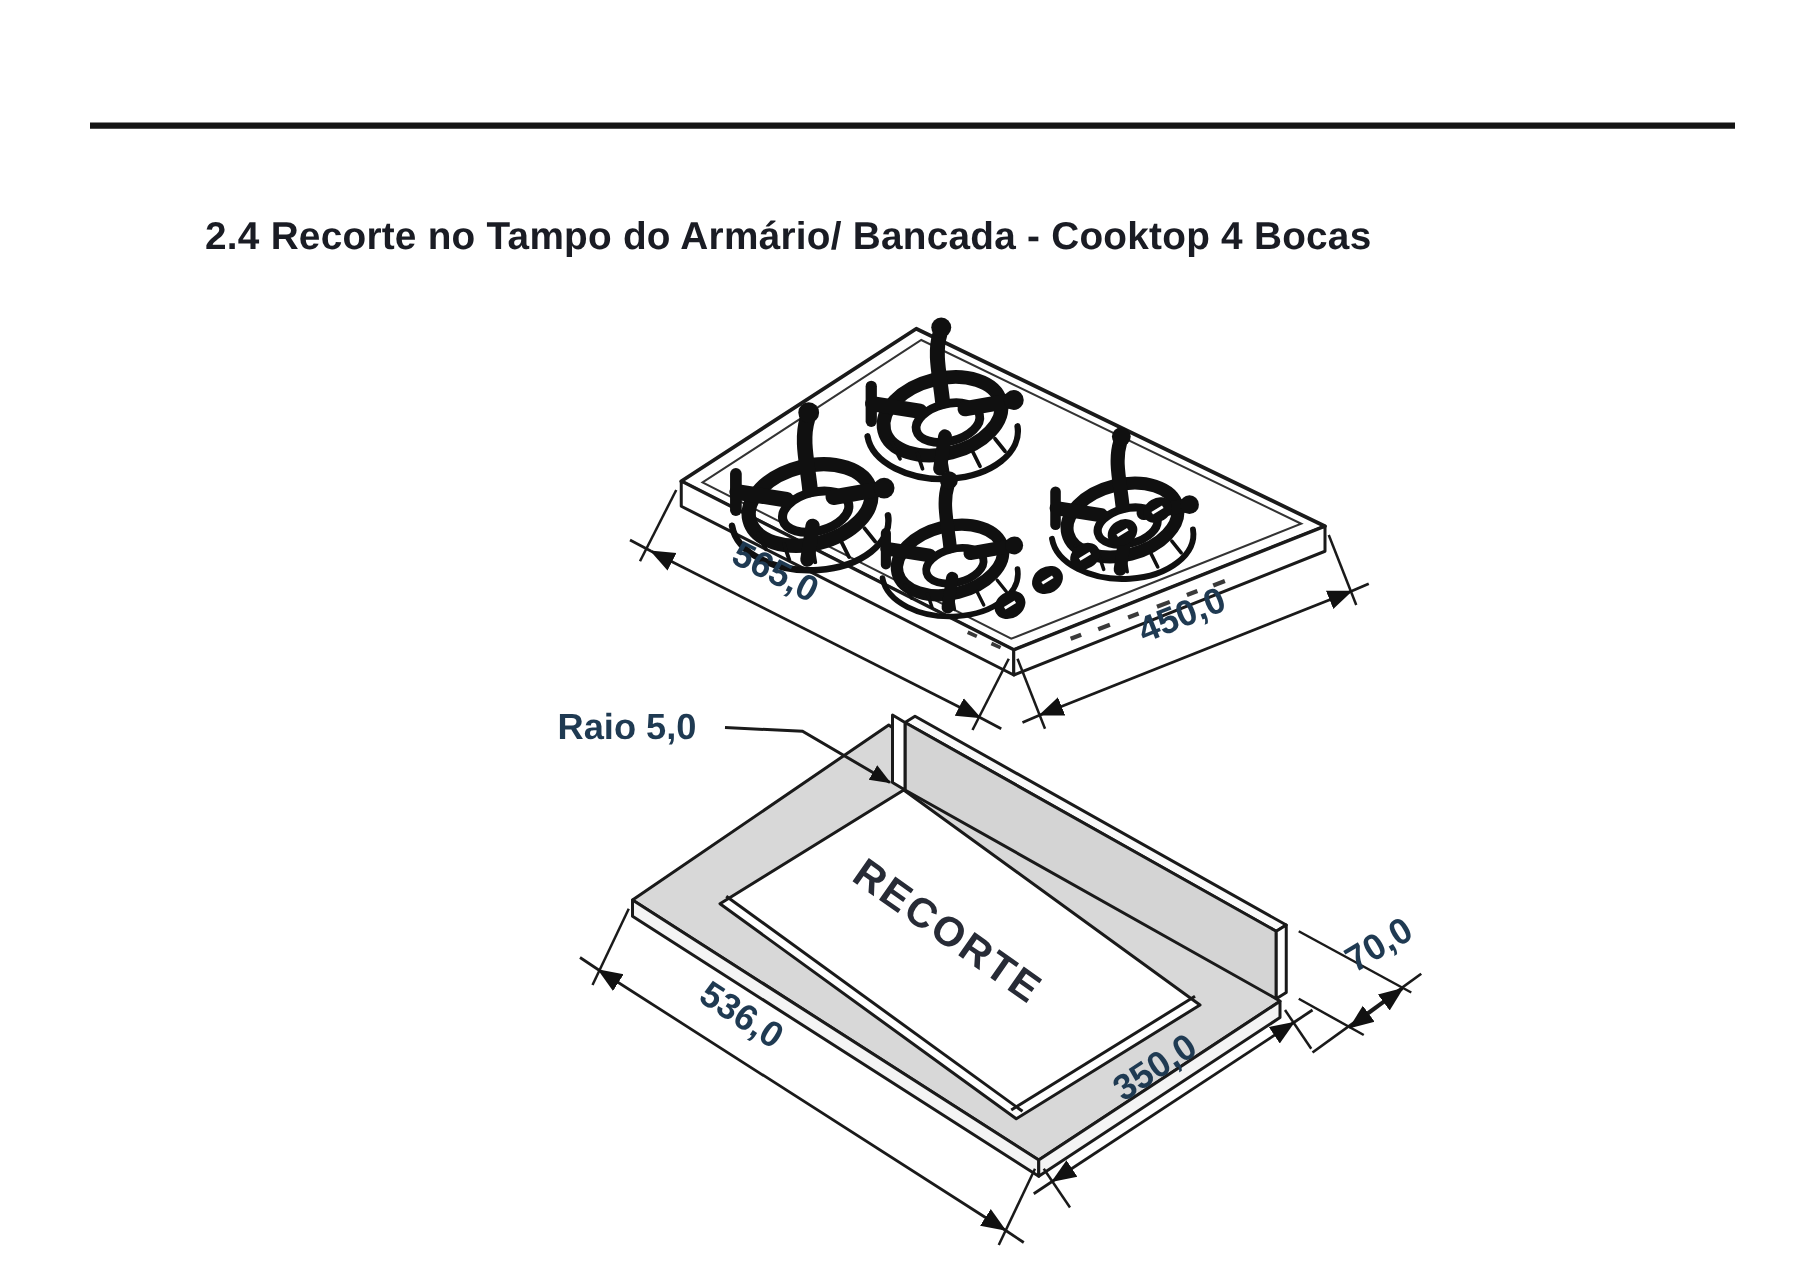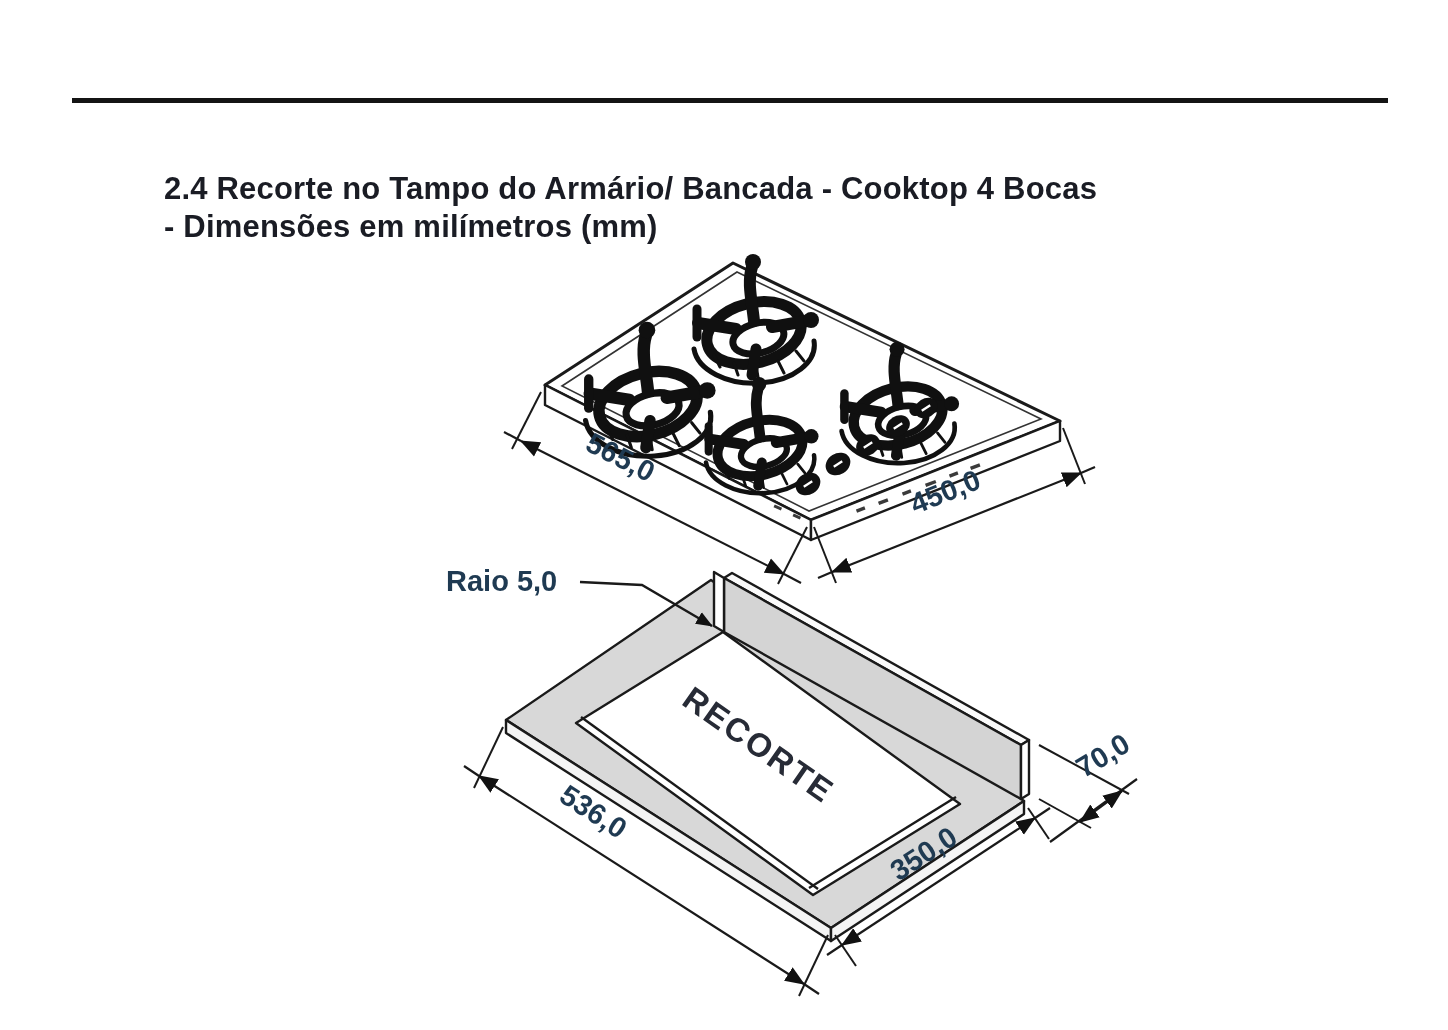--- a/index.html
+++ b/index.html
@@ -26,21 +26,20 @@
 </style>
 </head>
 <body>
 
 <div class="stage">
 
   <div class="top-rule"></div>
 
   <div class="title-block">
     <div>2.4 Recorte no Tampo do Armário/ Bancada - Cooktop 4 Bocas</div>
-    <div>- Dimensões em milímetros (mm)</div>
   </div>
 
   <svg width="1448" height="1030" viewBox="0 0 1448 1030" xmlns="http://www.w3.org/2000/svg">
 
     <defs>
       <marker id="arr" viewBox="0 0 10 10" refX="9.4" refY="5" markerWidth="9" markerHeight="9" orient="auto-start-reverse">
         <path d="M0,1 L10,5 L0,9 z" fill="#111"></path>
       </marker>
       <marker id="arrSmall" viewBox="0 0 10 10" refX="9.4" refY="5" markerWidth="7" markerHeight="7" orient="auto">
         <path d="M0,1 L10,5 L0,9 z" fill="#111"></path>

